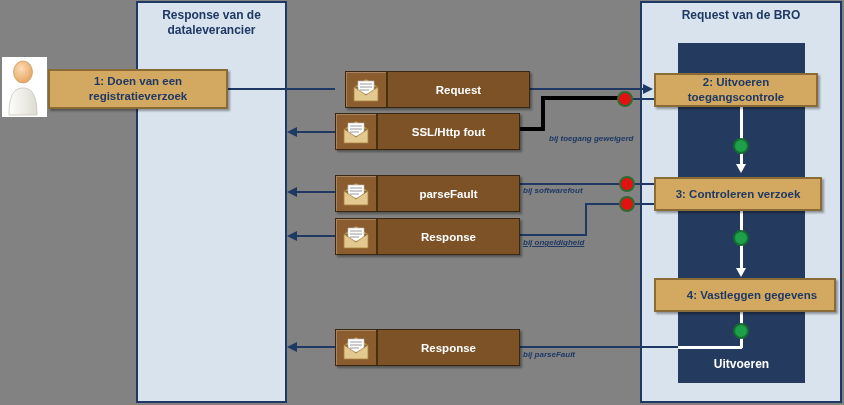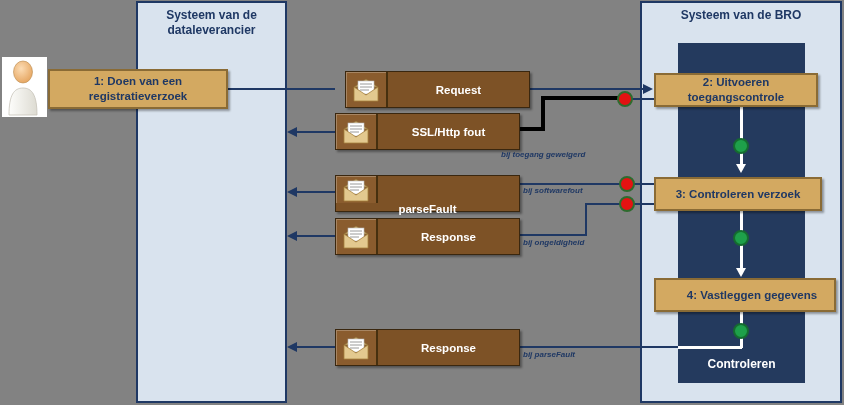--- a/index.html
+++ b/index.html
@@ -37,29 +37,29 @@
   .dot-green{background:#1ea04a;border:2px solid #156b30;}
   .note{position:absolute;color:#1f3864;font-size:8px;font-weight:bold;font-style:italic;white-space:nowrap;}
   .actor-card{position:absolute;left:2px;top:57px;width:45px;height:60px;background:#ffffff;}
 </style>
 </head>
 <body>
 
 <div id="stage">
 
   <div class="panel" style="left:136px;top:1px;width:151px;height:402px;">
-    <div class="panel-title">Systeem van de dataleverancier</div>
+    <div class="panel-title">Response van de dataleverancier</div>
   </div>
 
   <div class="panel" style="left:640px;top:1px;width:202px;height:402px;">
-    <div class="panel-title">Systeem van de BRO</div>
+    <div class="panel-title">Request van de BRO</div>
   </div>
 
   <div class="inner-rect" style="left:678px;top:43px;width:127px;height:340px;">
-    <div class="inner-label">Controleren</div>
+    <div class="inner-label">Uitvoeren</div>
   </div>
 
   <div class="actor-card">
     <svg width="45" height="60" viewBox="0 0 45 60">
       <defs>
         <radialGradient id="headg" cx="40%" cy="35%" r="75%">
           <stop offset="0%" stop-color="#fcdcb4"></stop>
             <stop offset="100%" stop-color="#e3a058"></stop>
         </radialGradient>
         <linearGradient id="bodyg" x1="0" y1="0" x2="1" y2="0">
@@ -142,21 +142,21 @@
         <rect x="7" y="5" width="16" height="13" fill="#ffffff" stroke="#b9b9b9" stroke-width="0.6"></rect>
         <line x1="9" y1="8" x2="21" y2="8" stroke="#9a9a9a" stroke-width="1"></line>
         <line x1="9" y1="11" x2="21" y2="11" stroke="#9a9a9a" stroke-width="1"></line>
         <line x1="9" y1="14" x2="18" y2="14" stroke="#9a9a9a" stroke-width="1"></line>
         <polygon points="3,11 15,19 27,11 27,25 3,25" fill="#e3c98f" stroke="#a5803e" stroke-width="0.8"></polygon>
       </svg>
     </div>
     <div class="msg-label">SSL/Http fout</div>
   </div>
 
-  <div class="msg-box" style="top:175px;flex-direction:column;">
+  <div class="msg-box" style="top:175px;">
     <div class="msg-icon-cell">
       <svg width="30" height="27" viewBox="0 0 30 27">
         <polygon points="3,11 15,3 27,11" fill="#c9a96a" stroke="#8a6a35" stroke-width="0.7"></polygon>
         <rect x="7" y="5" width="16" height="13" fill="#ffffff" stroke="#b9b9b9" stroke-width="0.6"></rect>
         <line x1="9" y1="8" x2="21" y2="8" stroke="#9a9a9a" stroke-width="1"></line>
         <line x1="9" y1="11" x2="21" y2="11" stroke="#9a9a9a" stroke-width="1"></line>
         <line x1="9" y1="14" x2="18" y2="14" stroke="#9a9a9a" stroke-width="1"></line>
         <polygon points="3,11 15,19 27,11 27,25 3,25" fill="#e3c98f" stroke="#a5803e" stroke-width="0.8"></polygon>
       </svg>
     </div>
@@ -191,18 +191,18 @@
     <div class="msg-label">Response</div>
   </div>
 
   <div class="dot dot-red" style="left:617px;top:91px;"></div>
   <div class="dot dot-red" style="left:619px;top:176px;"></div>
   <div class="dot dot-red" style="left:619px;top:196px;"></div>
   <div class="dot dot-green" style="left:733px;top:138px;"></div>
   <div class="dot dot-green" style="left:733px;top:230px;"></div>
   <div class="dot dot-green" style="left:733px;top:323px;"></div>
 
-  <div class="note" style="left:501px;top:134px;margin-top:16px;">bij toegang geweigerd</div>
+  <div class="note" style="left:549px;top:134px;">bij toegang geweigerd</div>
   <div class="note" style="left:523px;top:186px;">bij softwarefout</div>
-  <div class="note" style="left:523px;top:238px;">bij ongeldigheid</div>
+  <div class="note" style="left:523px;top:238px;text-decoration:underline;">bij ongeldigheid</div>
   <div class="note" style="left:523px;top:350px;">bij parseFault</div>
 
 </div>
 
 </body></html>

